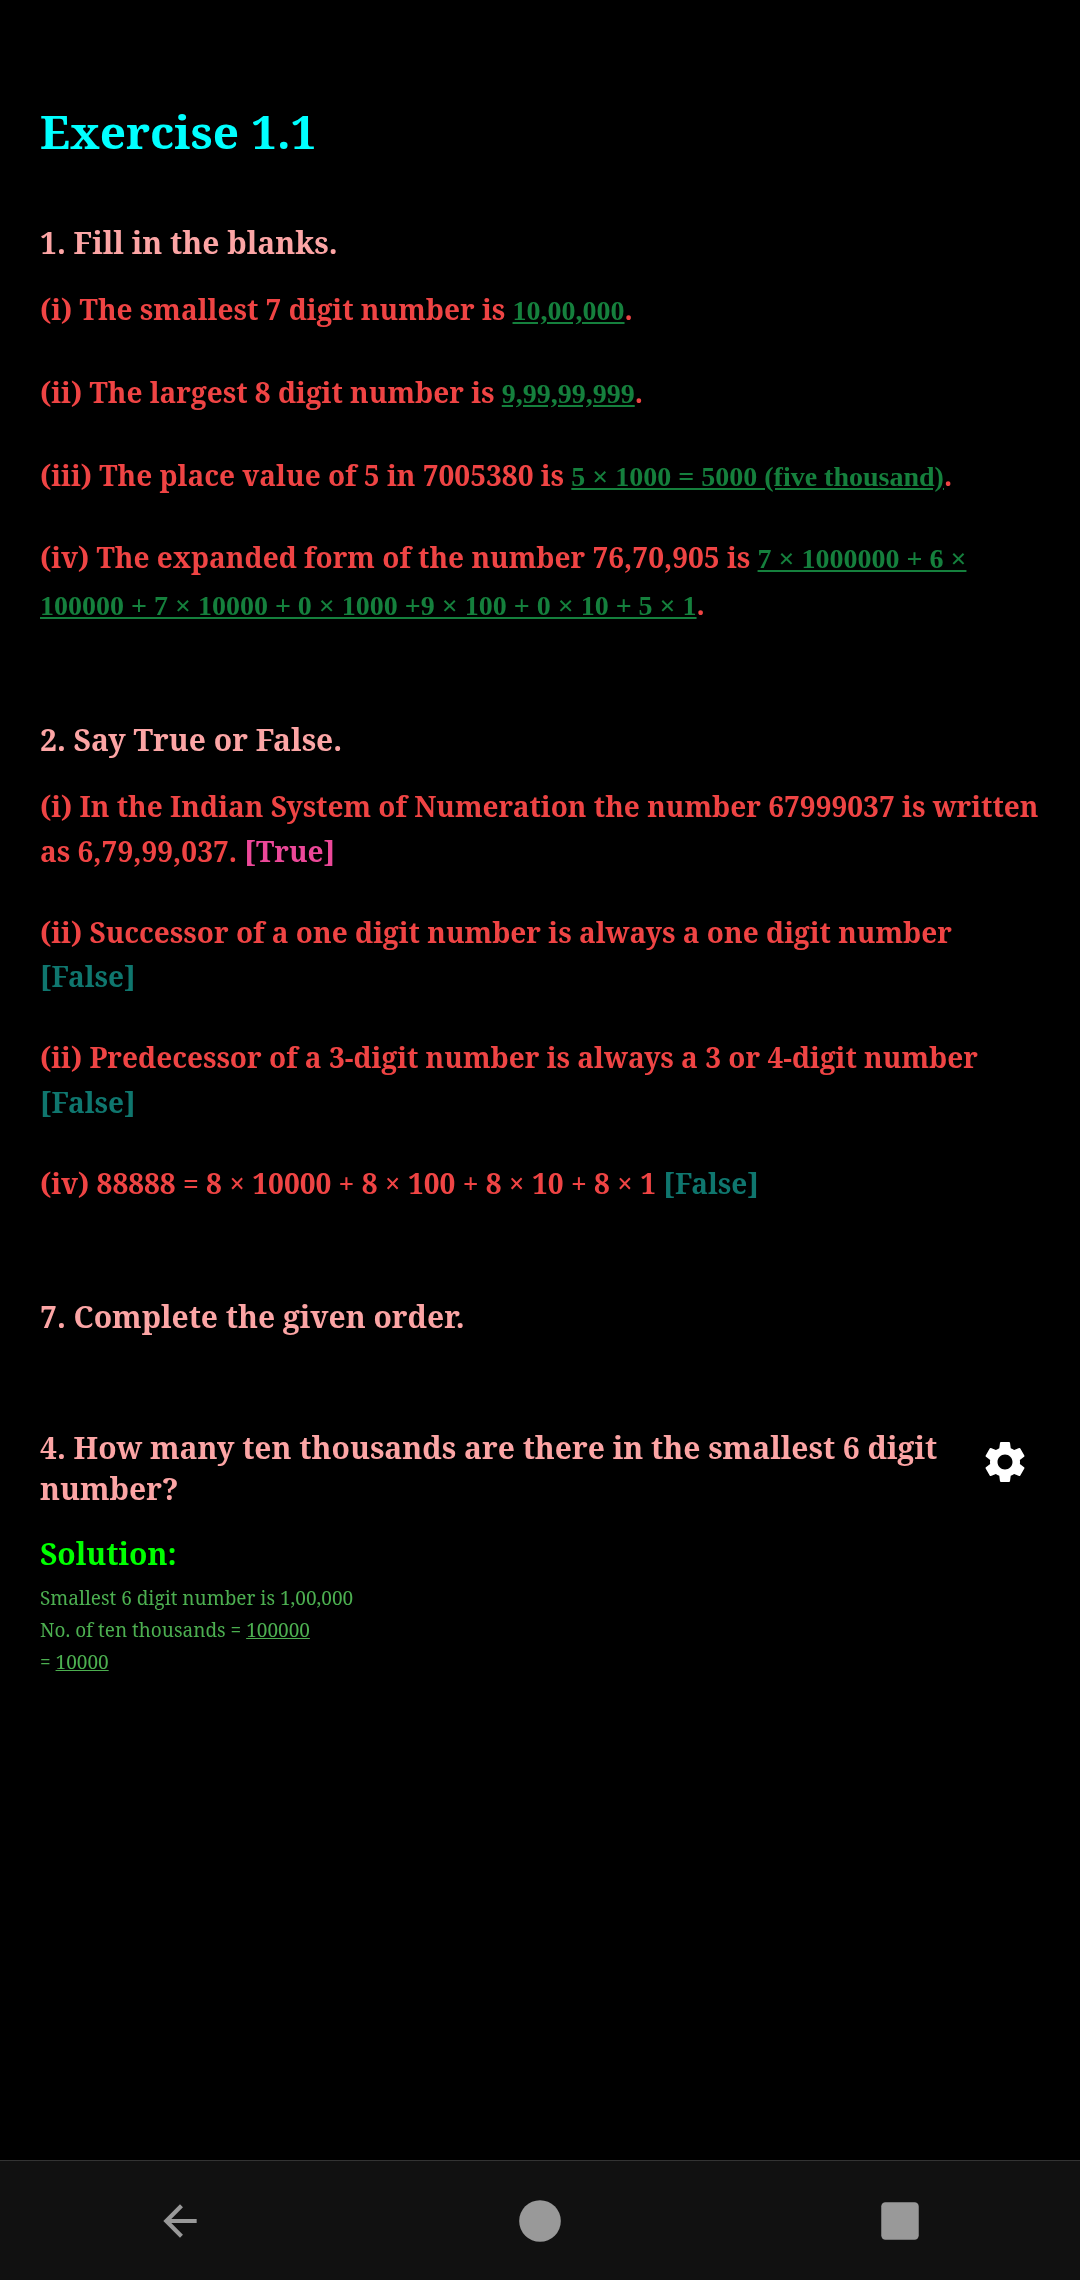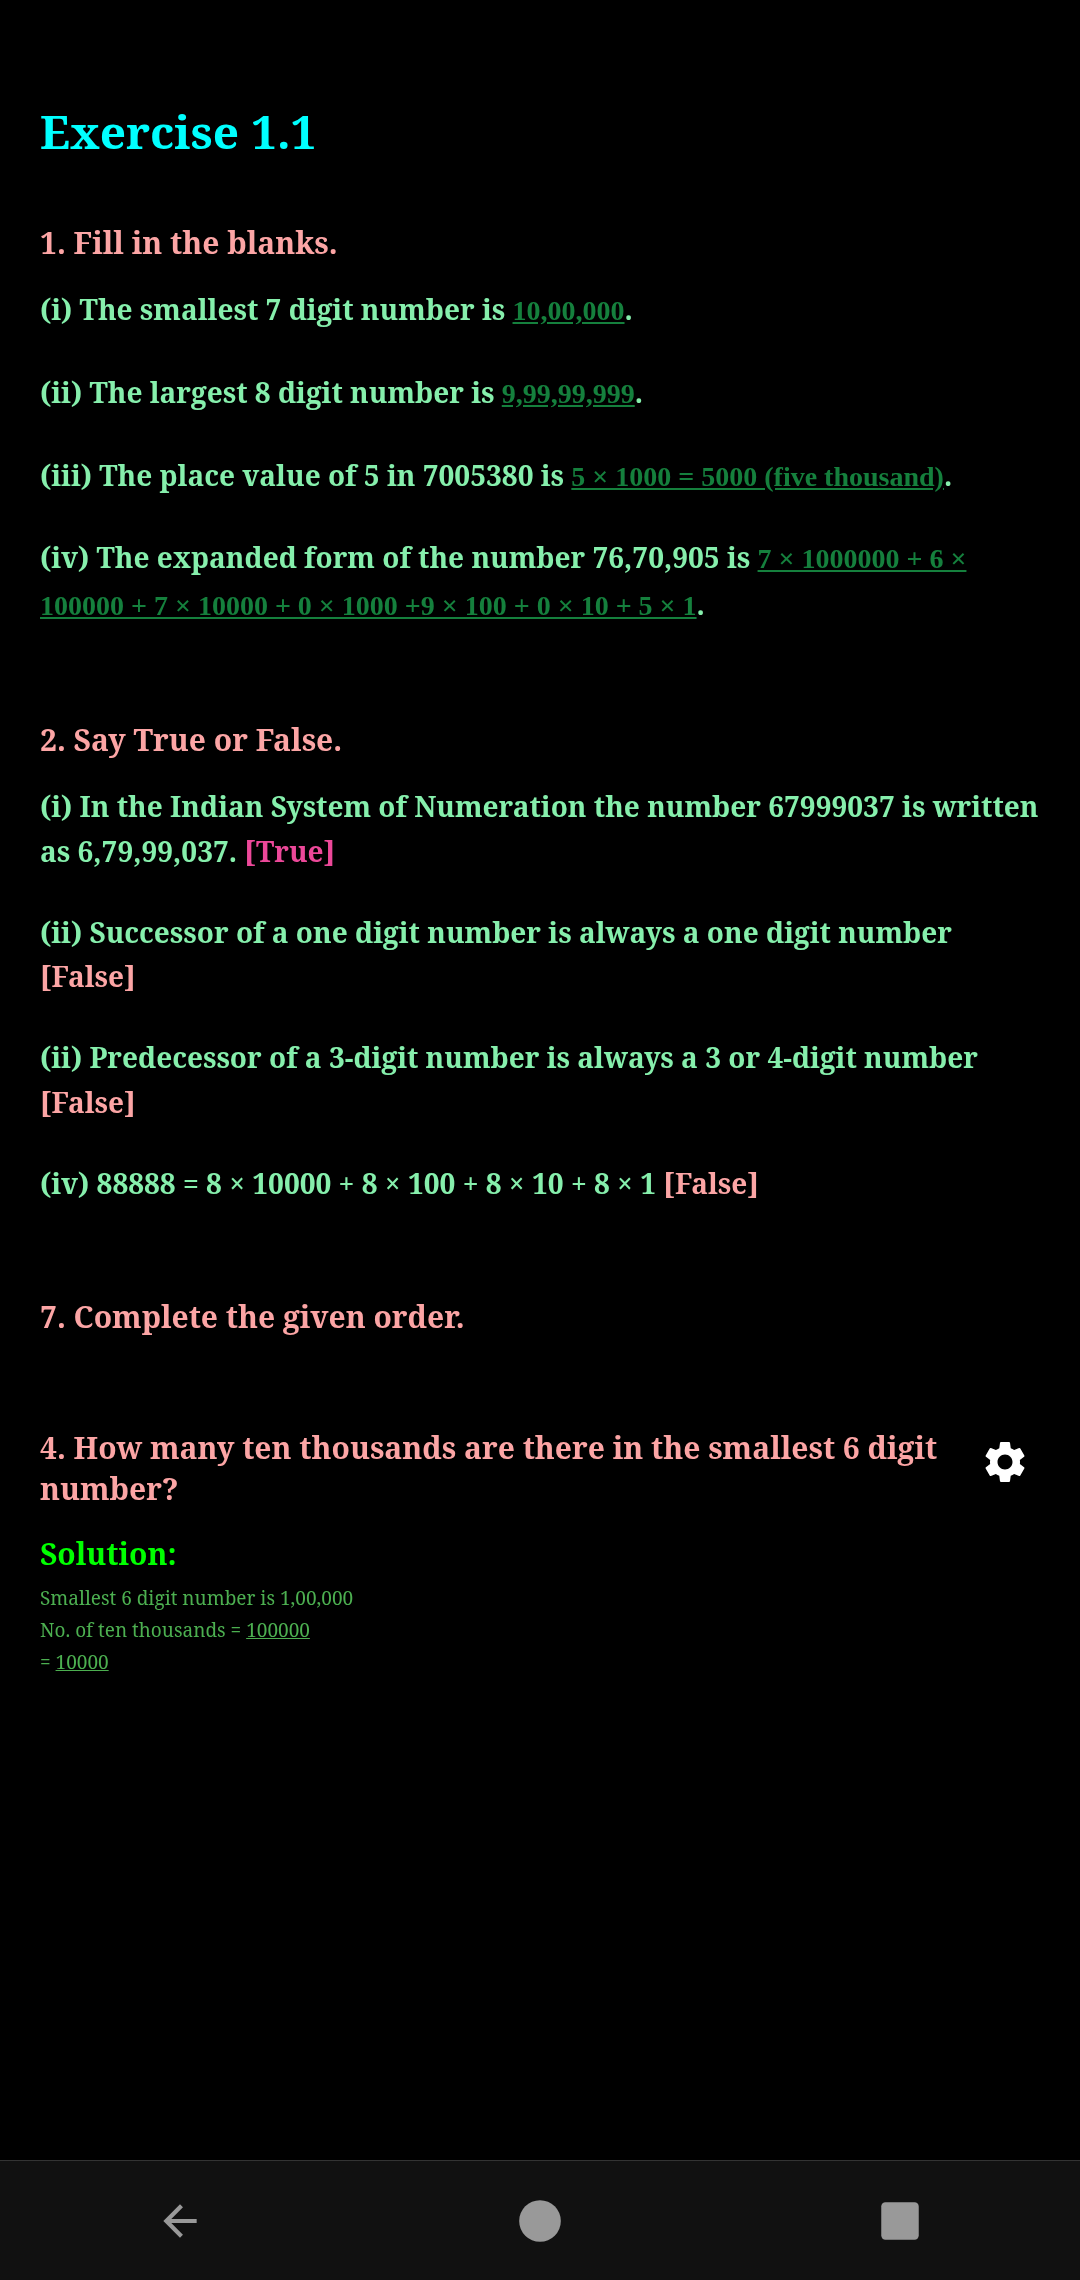--- a/index.html
+++ b/index.html
@@ -27,38 +27,38 @@
       font-weight: bold;
       color: #fca5a5;
       font-size: 30px;
       margin-bottom: 24px;
     }
     .question-block {
       margin-bottom: 36px;
     }
     .question-text {
       font-weight: bold;
-      color: #86efac;
+      color: #ef4444;
       font-size: 28px;
       line-height: 1.6;
     }
     .answer-underline {
       text-decoration: underline;
       color: #15803d;
       font-family: Liberation Serif, serif;
     }
     .section {
       margin-bottom: 50px;
     }
     .true-label {
       color: #ec4899;
       font-weight: bold;
     }
     .false-label {
-      color: #fca5a5;
+      color: #0f766e;
       font-weight: bold;
     }
     .solution-label {
       color: #00FF00;
       font-weight: bold;
       font-size: 30px;
       margin-bottom: 8px;
     }
     .solution-text {
       color: #4CAF50;

